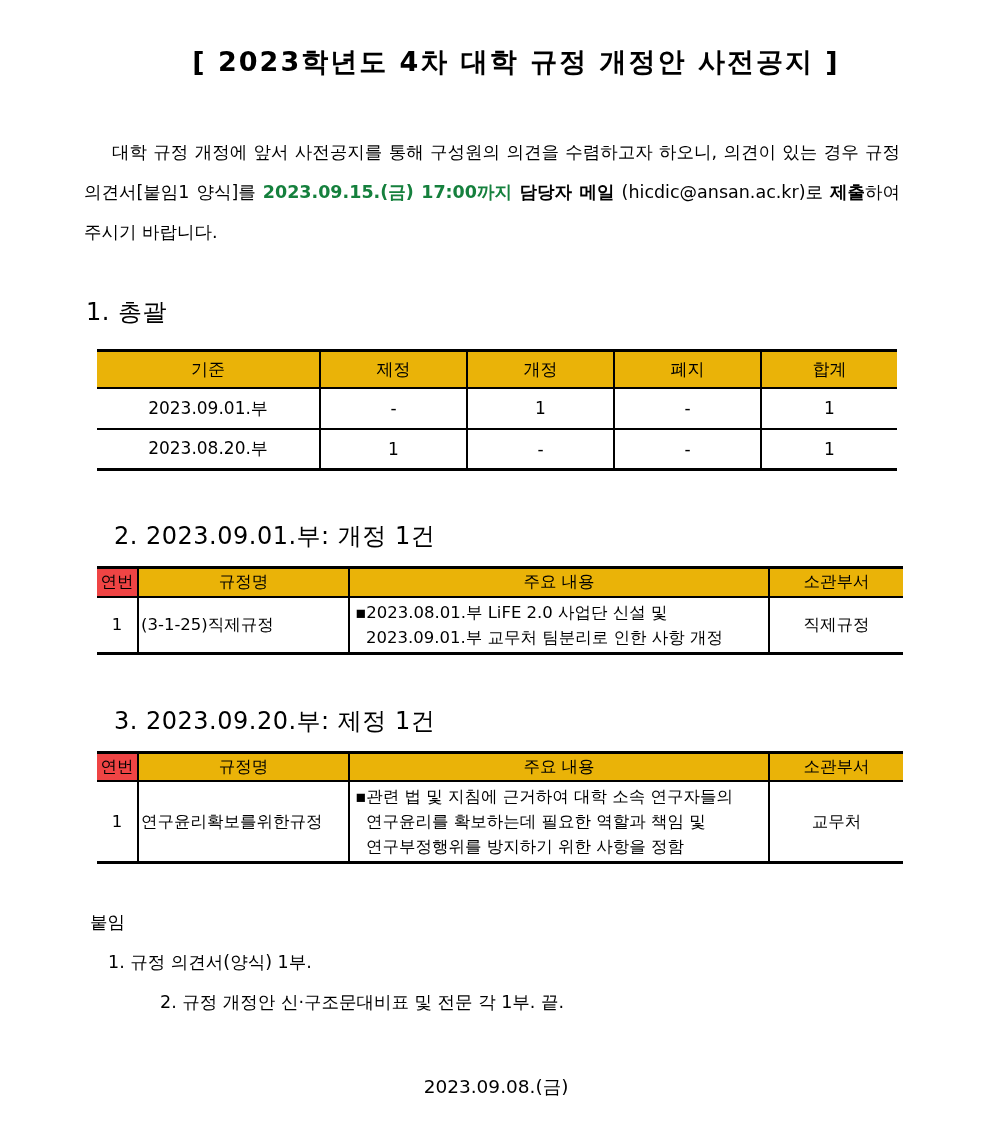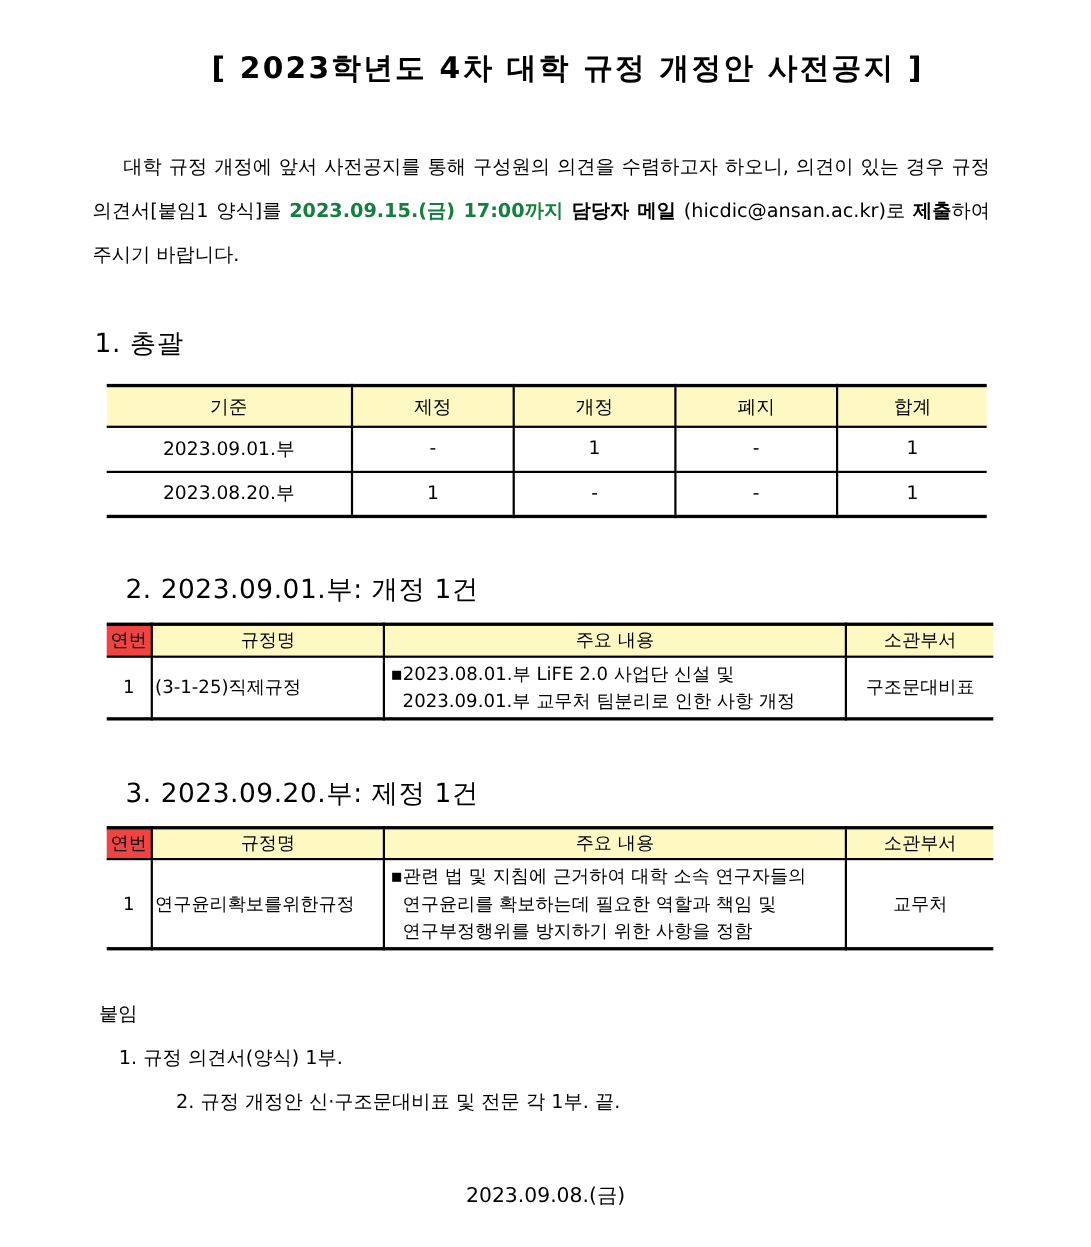--- a/index.html
+++ b/index.html
@@ -48,21 +48,21 @@
     font-size: 17px;
   }
   th, td {
     border-bottom: 2px solid #000;
     text-align: center;
     vertical-align: middle;
     font-weight: normal;
   }
   th:not(:last-child), td:not(:last-child) { border-right: 2px solid #000; }
   tr:last-child td { border-bottom: none; }
-  thead th { background: #fef9c3; }
+  thead th { background: #eab308; }
 
   .t-overview { margin: 21px 0 0 97px; width: 800px; }
   .t-overview th { height: 37px; }
   .t-overview td { height: 41px; }
 
   .t-detail { margin: 14px 0 0 97px; width: 806px; }
   .t-detail th { height: 29px; font-size: 16.5px; }
   .t-detail thead th:first-child { background: #ef4444; }
   .t-detail td { font-size: 16.5px; }
   .t-detail .cell-name { text-align: left; padding-left: 2px; }
@@ -161,21 +161,21 @@
         <th>주요 내용</th>
         <th>소관부서</th>
       </tr>
     </thead>
     <tbody>
       <tr>
         <td>1</td>
         <td class="cell-name">(3-1-25)직제규정</td>
         <td class="cell-content">▪2023.08.01.부 LiFE 2.0 사업단 신설 및
 2023.09.01.부 교무처 팀분리로 인한 사항 개정</td>
-        <td>구조문대비표</td>
+        <td>직제규정</td>
       </tr>
     </tbody>
   </table>
 
   <div class="sec-heading h3">3. 2023.09.20.부: 제정 1건</div>
 
   <table class="t-detail t3">
     <colgroup>
       <col style="width:41px">
         <col style="width:211px">

